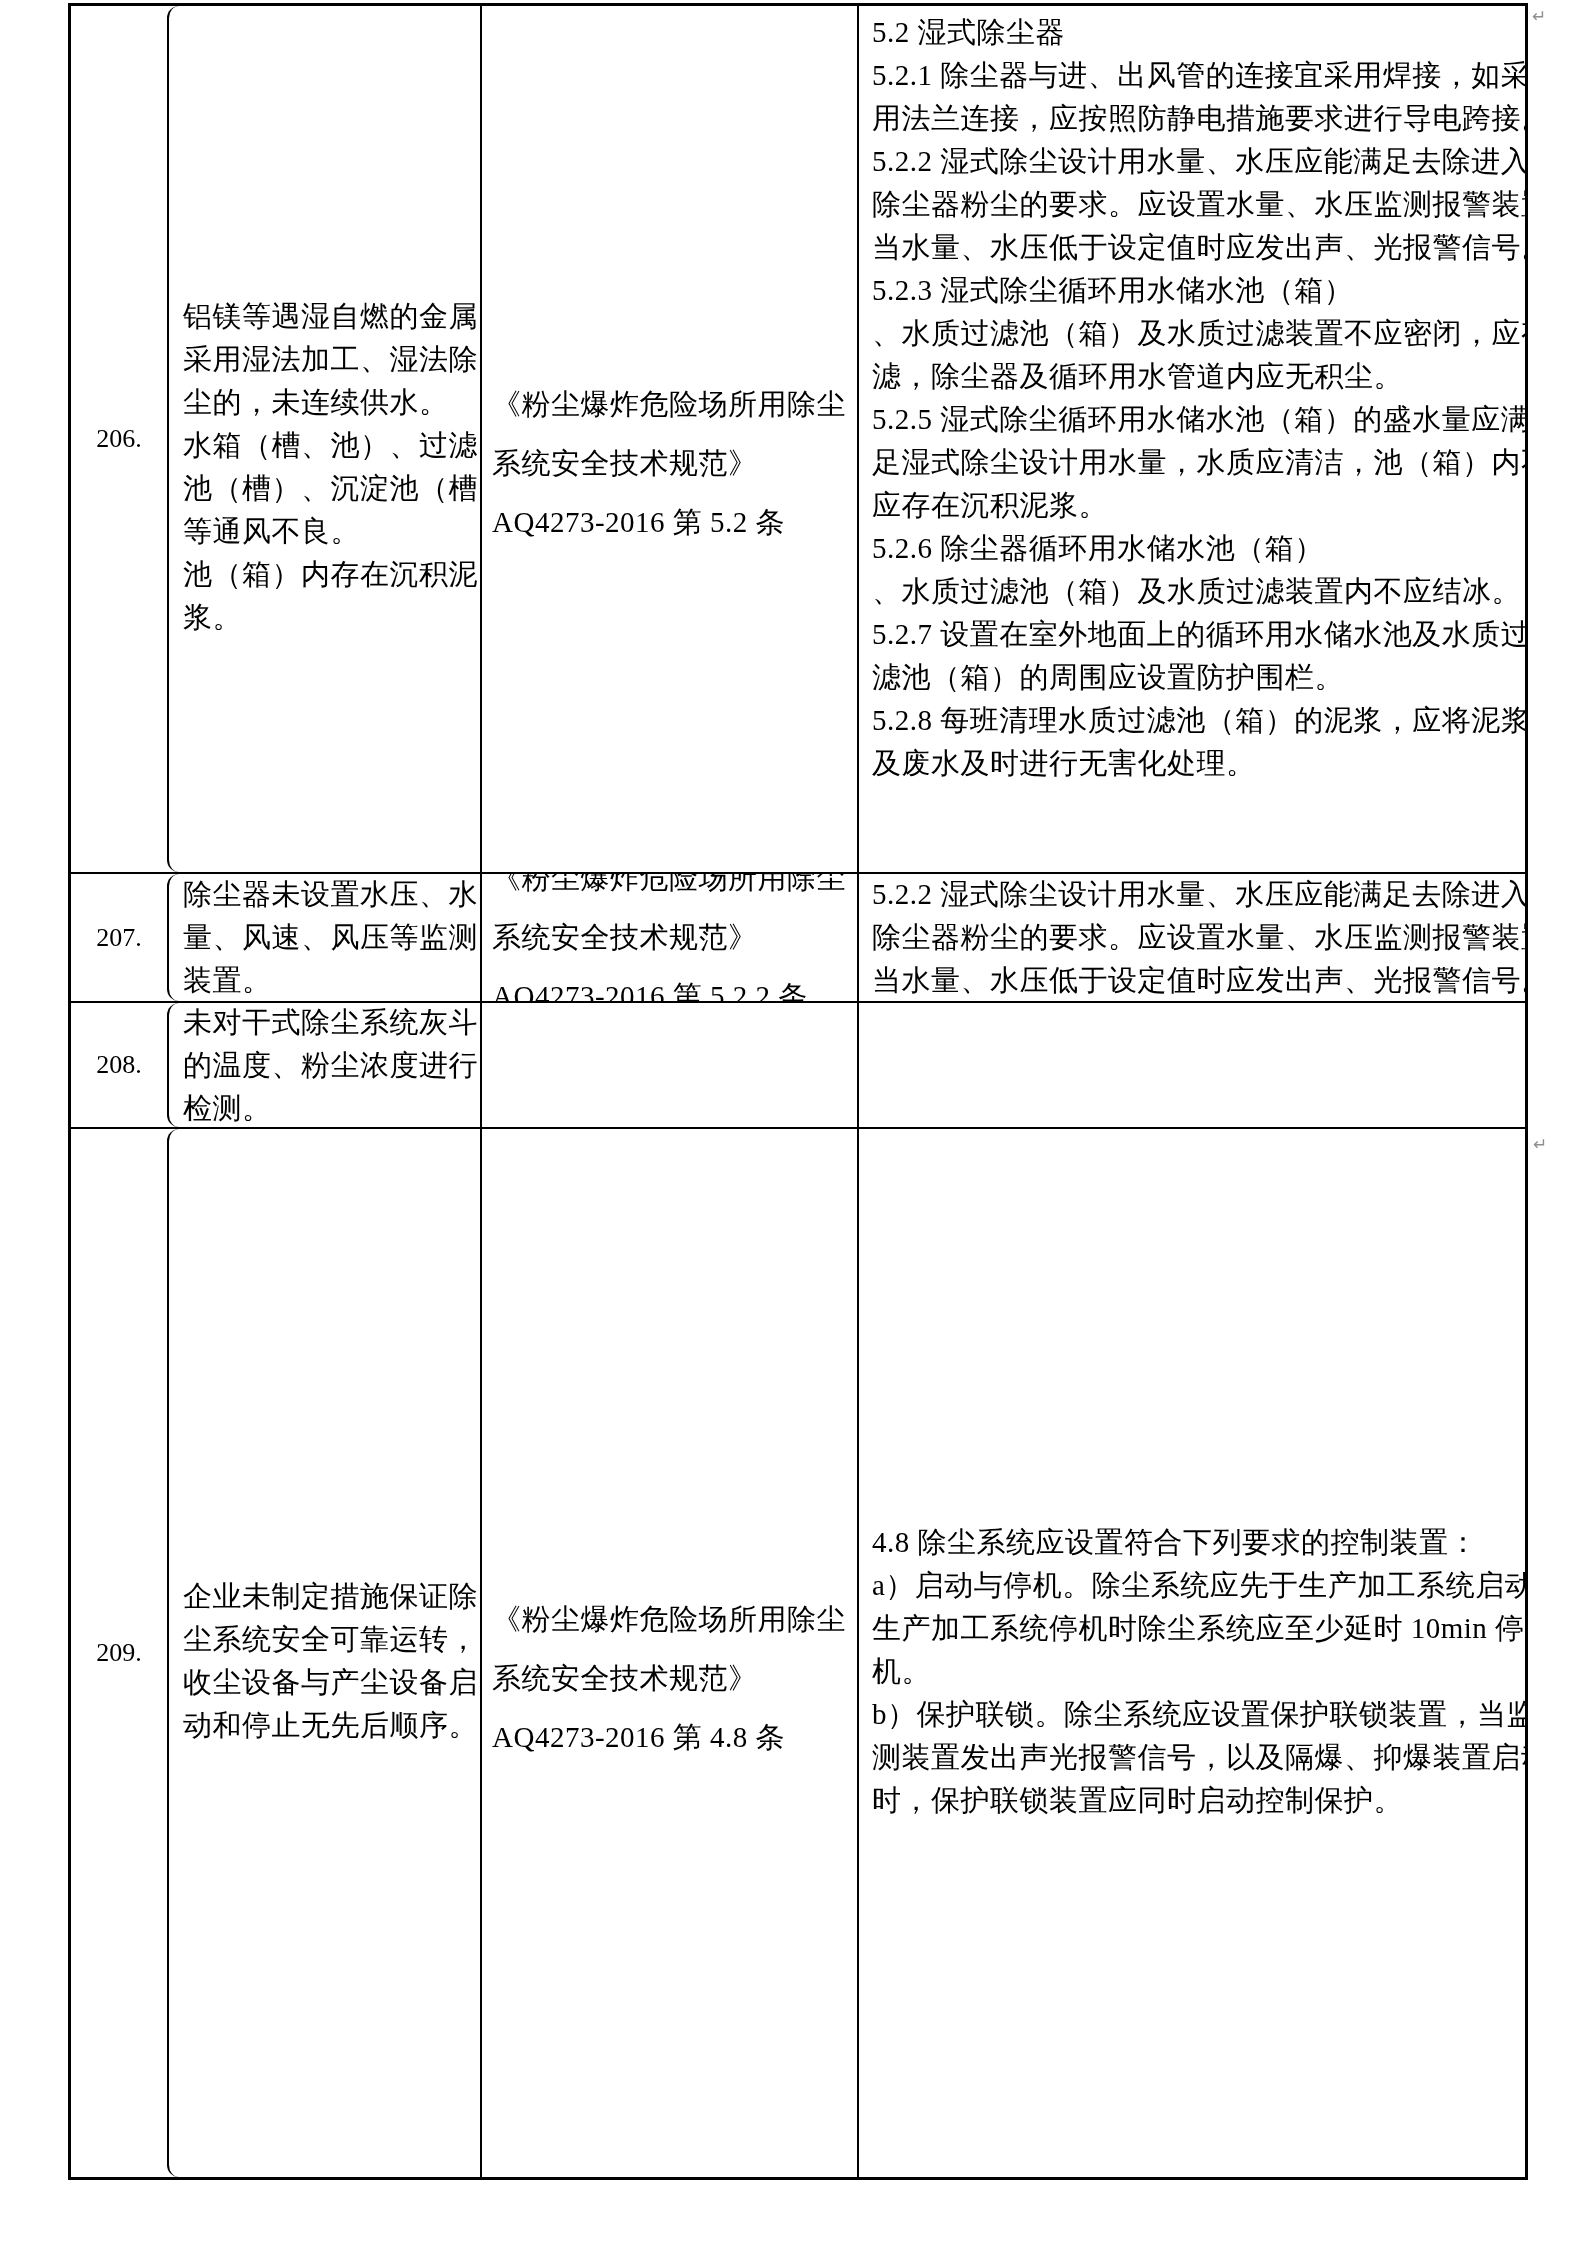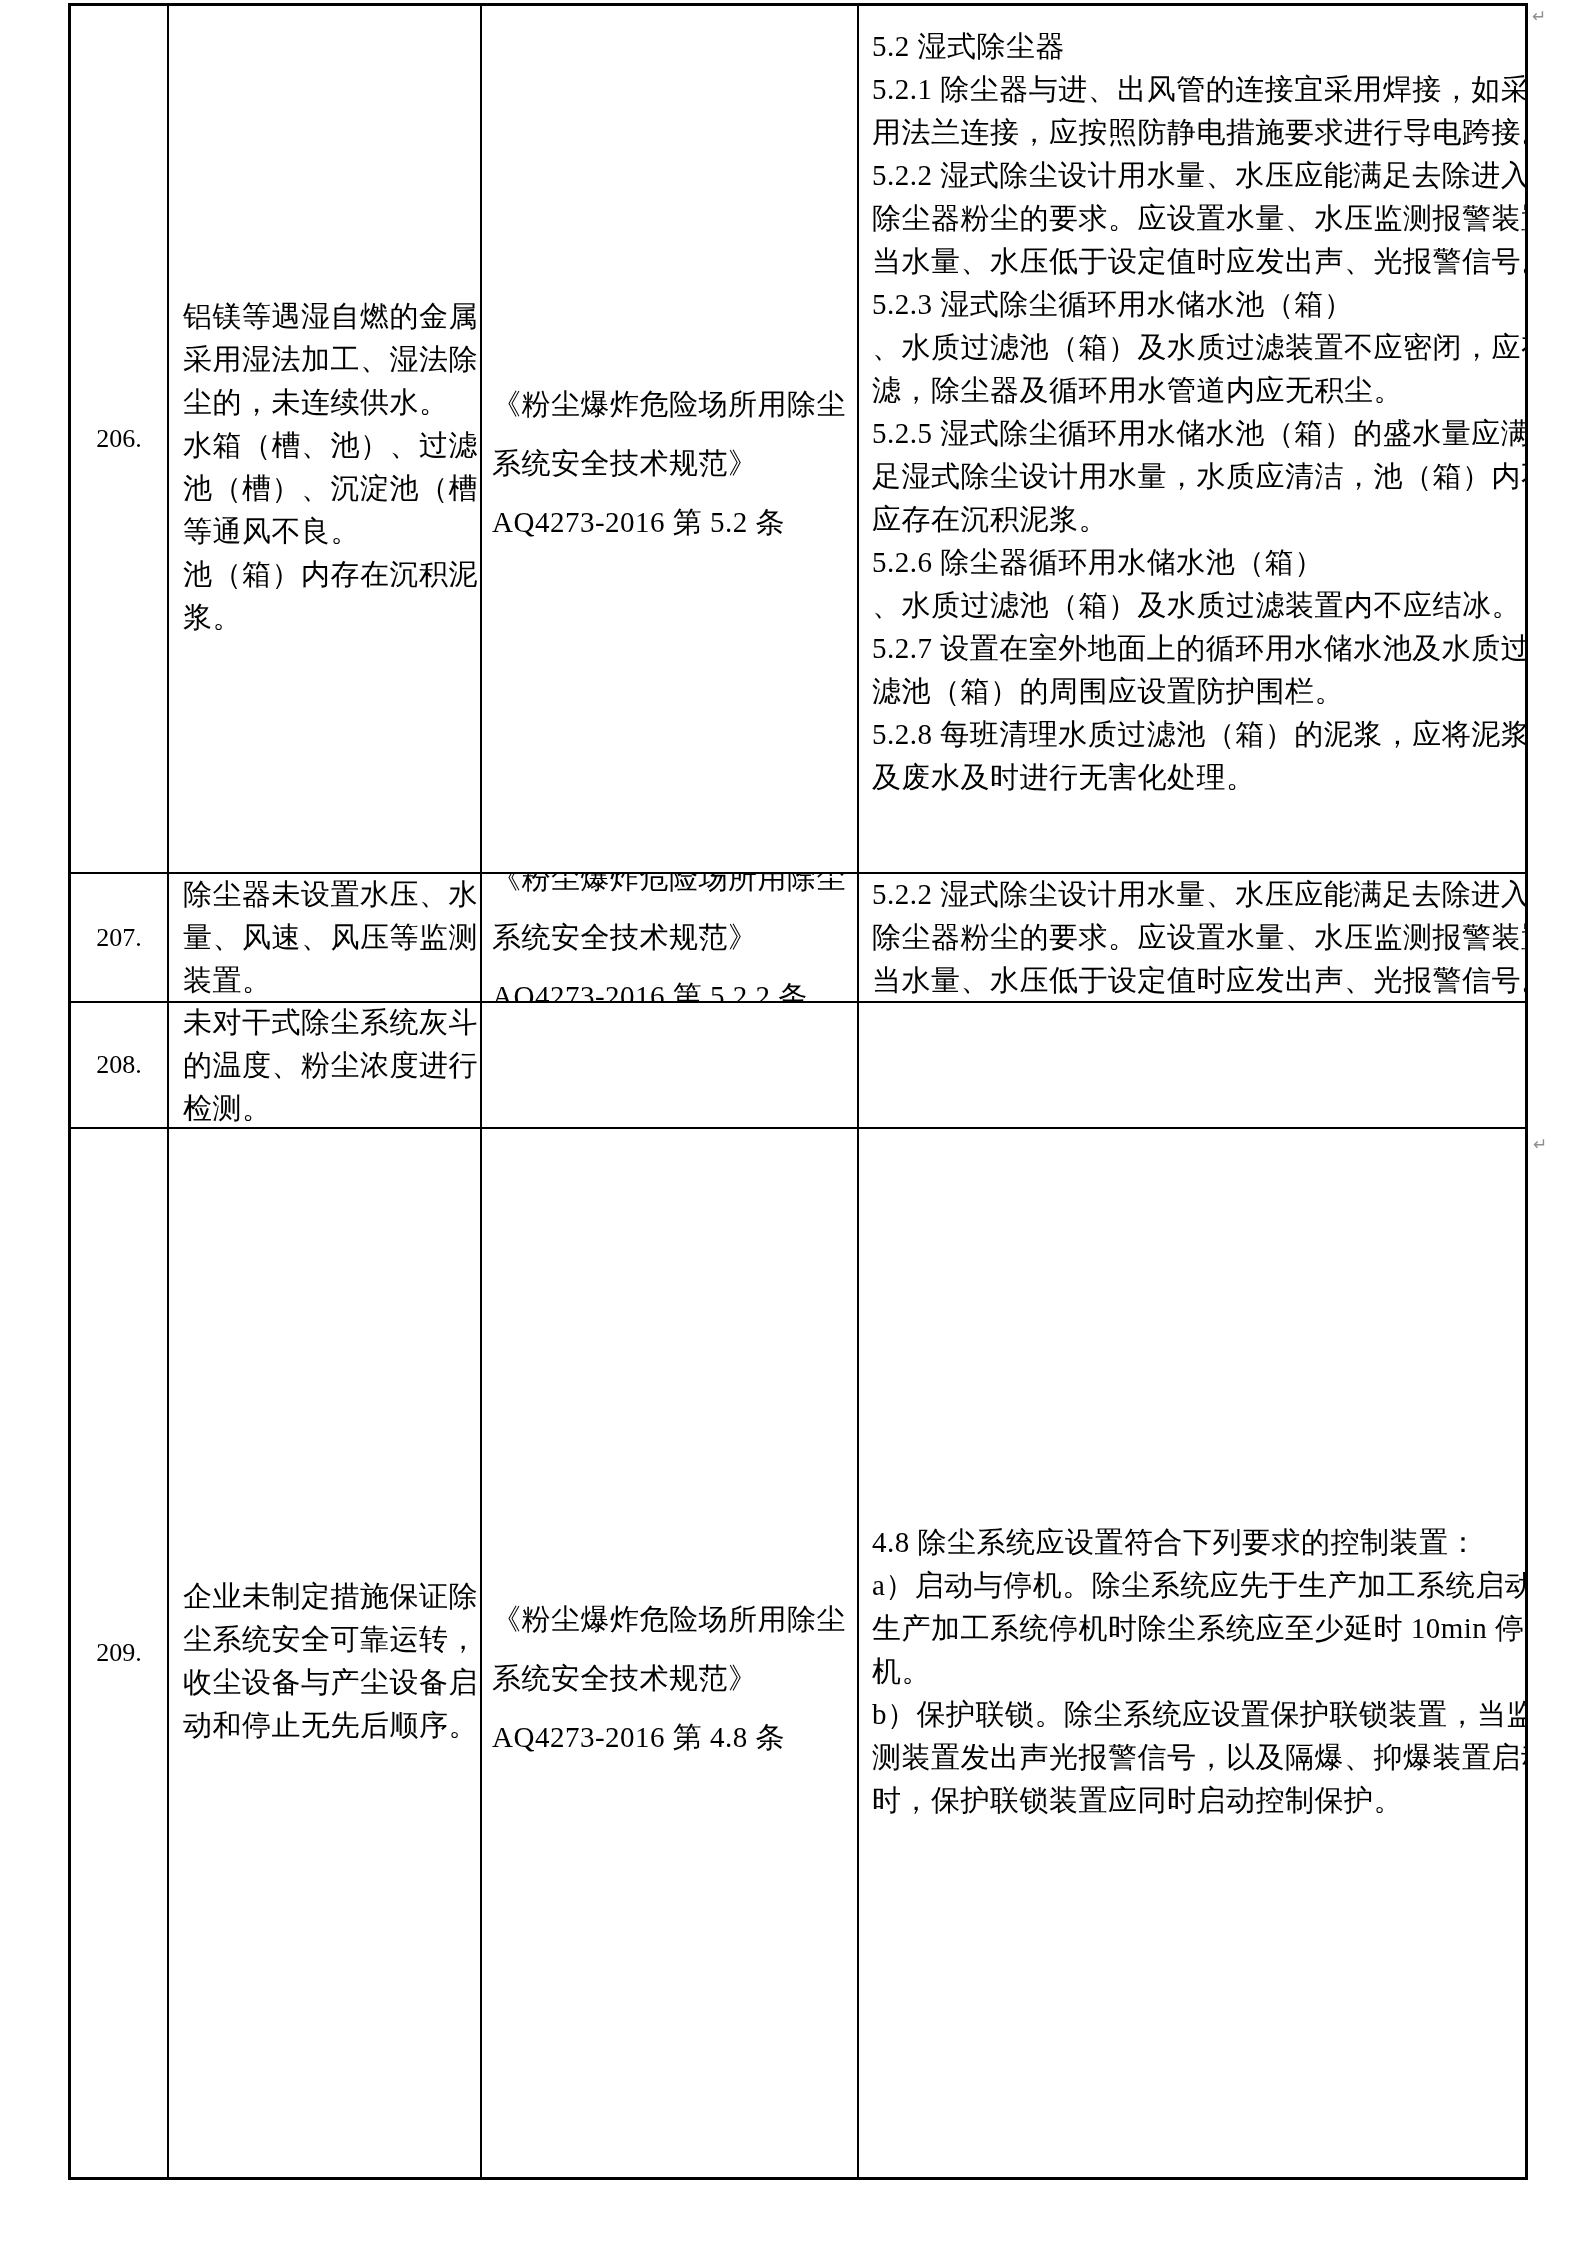--- a/index.html
+++ b/index.html
@@ -38,27 +38,27 @@
   }
   .cell + .cell{border-left:2px solid #000;}
   .line{
     font-size:29px;
     line-height:43px;
     white-space:nowrap;
     letter-spacing:0.5px;
   }
   .c-no{align-items:center;}
   .c-no .num{font-size:26px;line-height:40px;font-family:Liberation Serif, serif;}
-  .c-desc{padding-left:14px;}
+  .c-desc{padding-left:14px;border-radius:12px;}
   .c-basis{padding-left:10px;gap:16px;}
   .c-reg{padding-left:13px;padding-right:4px;}
   
   .row-0 .c-desc{padding-top:56px;}
   .row-0 .c-basis{padding-top:48px;}
-  .row-0 .c-reg{justify-content:flex-start;padding-top:19px;}
+  .row-0 .c-reg{justify-content:flex-start;padding-top:5px;}
   .row-3 .c-desc{padding-top:16px;}
   .row-3 .c-basis{padding-top:50px;}
   .row-3 .c-reg{padding-top:36px;}
   .pmark{
     position:absolute;
     color:#8b9094;
     font-size:17px;
     line-height:17px;
     font-family:"DejaVu Sans","Liberation Sans",sans-serif;
   }

